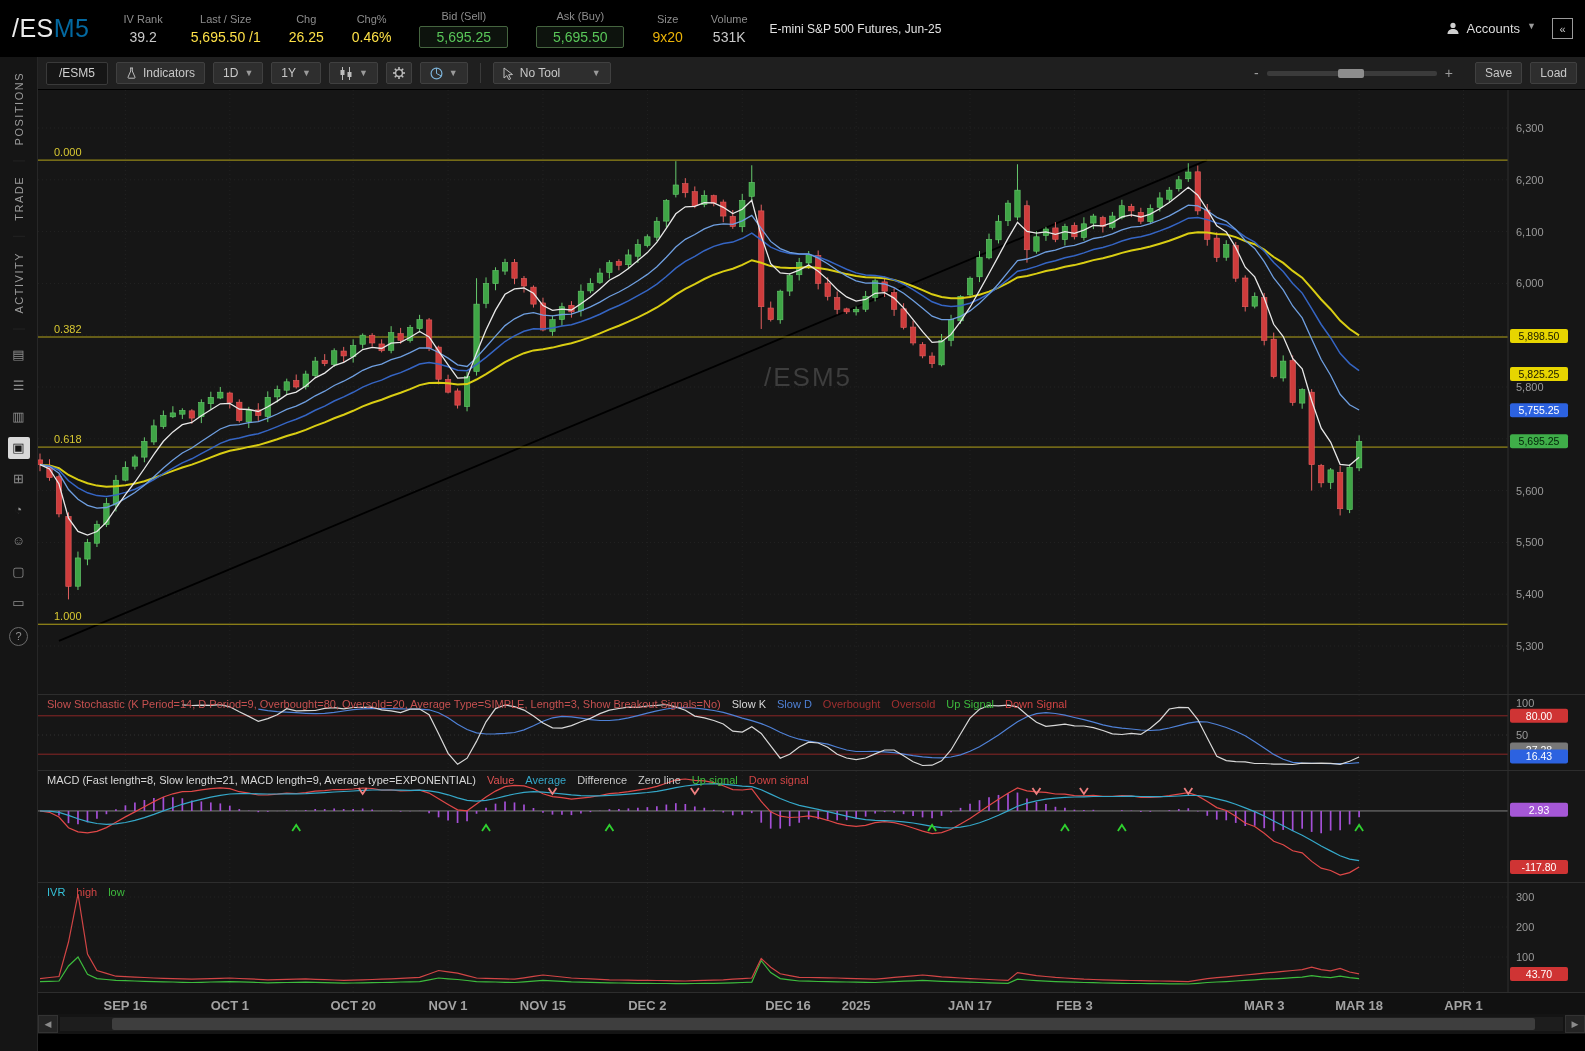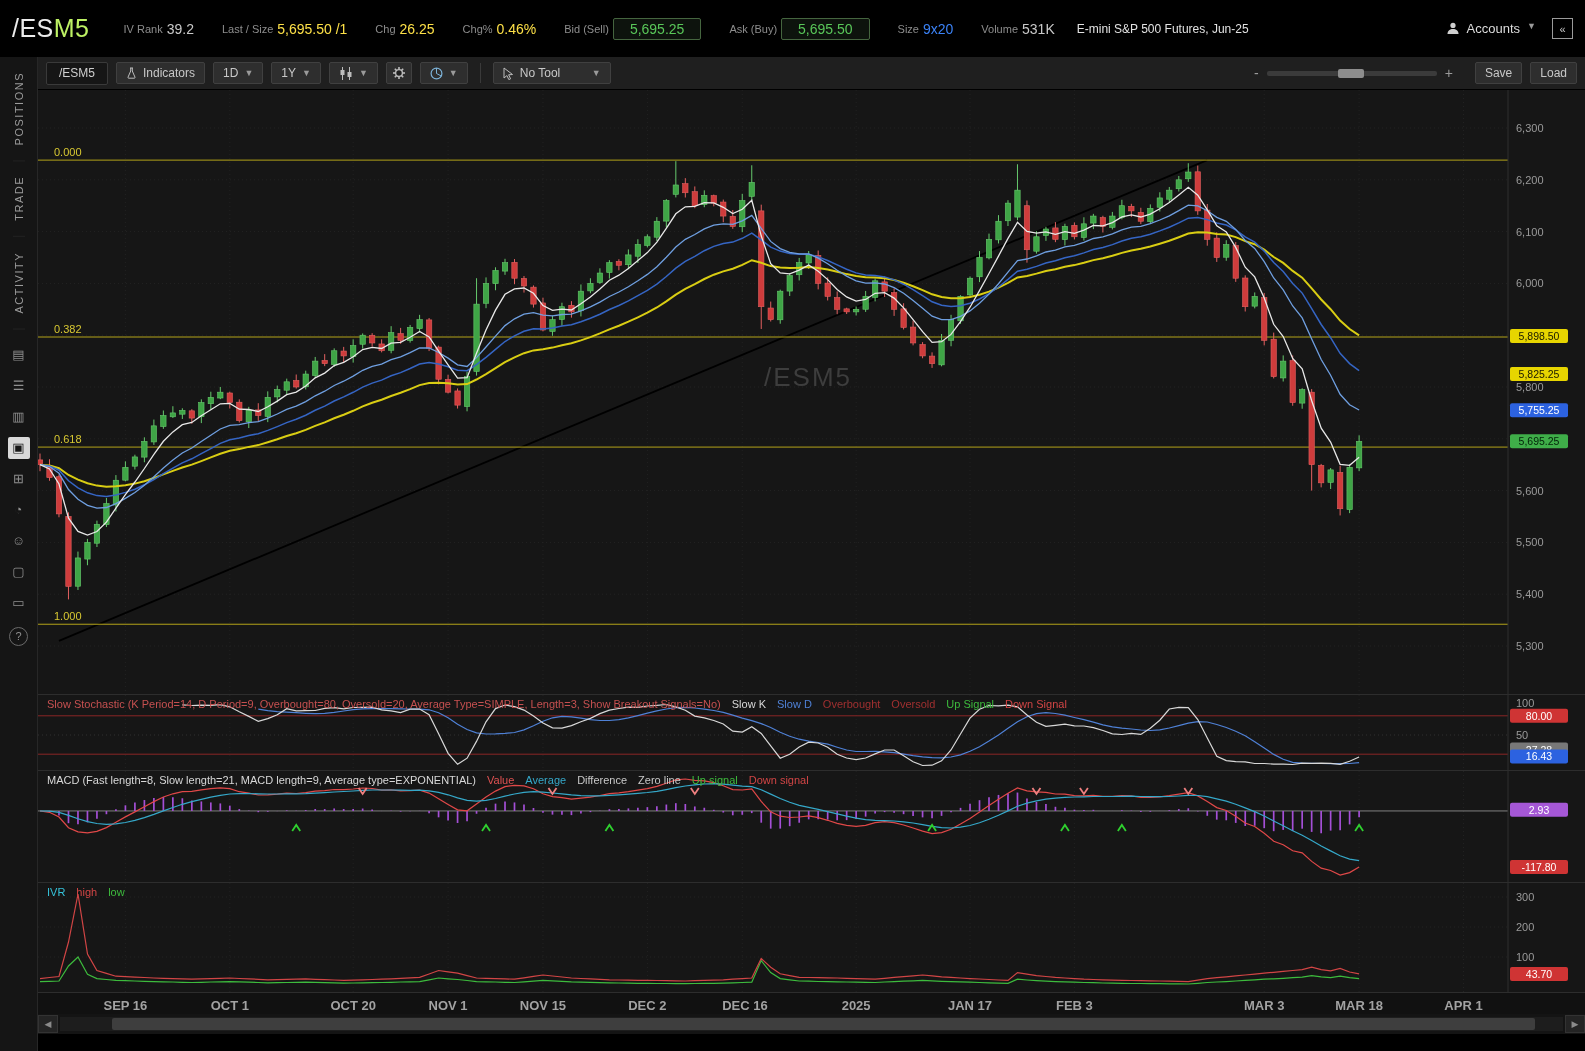--- a/index.html
+++ b/index.html
@@ -1,27 +1,27 @@
 <!DOCTYPE html>
 <html><head>
 <meta charset="utf-8">
 <style>
   html,body { margin:0; padding:0; background:#000; font-family:"Liberation Sans", sans-serif; }
   .app { position:relative; width:1585px; height:1051px; background:#000; overflow:hidden; }
 
   
   .top { position:absolute; left:0; top:0; width:1585px; height:57px; background:#000; display:flex; align-items:center; padding:0 12px; box-sizing:border-box; }
   .sym { font-size:25px; color:#ececec; margin-right:34px; letter-spacing:0.5px; }
-  .sym .sfx { color:#bef264; }
+  .sym .sfx { color:#0369a1; }
   .fields { display:flex; gap:28px; align-items:center; }
-  .qf { display:flex; flex-direction:row; align-items:center; gap:4px; }
+  .qf { display:flex; flex-direction:column; align-items:center; gap:4px; }
   .qf .lab { font-size:11px; color:#8d8d8d; }
   .qf .val { font-size:14px; color:#c9c9c9; }
   .qf.green .val { color:#fde047; }
-  .qf.dim .val { color:#3b82f6; }
+  .qf.dim .val { color:#eab308; }
   .qf.green-box .val { color:#59c659; border:1px solid #45653f; background:#0d130d; padding:2px 16px; border-radius:2px; cursor:pointer; }
   .desc { font-size:12px; color:#e2e2e2; margin-left:22px; }
   .accounts { margin-left:auto; display:flex; align-items:flex-start; gap:7px; color:#dcdcdc; font-size:13px; cursor:pointer; }
   .accounts svg { display:block; }
   .car { color:#9a9a9a; font-size:9px; }
   .corner-btn { width:19px; height:19px; border:1px solid #9a9a9a; margin-left:16px; color:#c8c8c8; font-size:11px; display:flex; align-items:center; justify-content:center; cursor:pointer; }
 
   
   .sidebar { position:absolute; left:0; top:57px; width:38px; height:994px; background:#151515; border-right:1px solid #272727; display:flex; flex-direction:column; align-items:center; box-sizing:border-box; }
   .side-tab { writing-mode:vertical-rl; transform:rotate(180deg); color:#9c9c9c; font-size:11px; letter-spacing:1.5px; padding:15px 0; border-top:1px solid #232323; cursor:pointer; }
@@ -789,21 +789,21 @@
     <div class="study-legend" id="ivr-legend"><span style="color: rgb(53, 194, 217);">IVR</span><span style="color: rgb(209, 69, 69);">high</span><span style="color: rgb(61, 187, 61);">low</span></div>
   </div>
 
   <div class="time-axis" id="time-axis">
       <span style="left: 87.41px;">SEP 16</span>
       <span style="left: 191.8px;">OCT 1</span>
       <span style="left: 315.17px;">OCT 20</span>
       <span style="left: 410.07px;">NOV 1</span>
       <span style="left: 504.97px;">NOV 15</span>
       <span style="left: 609.36px;">DEC 2</span>
-      <span style="left: 685px; padding-left: 44px;">DEC 16</span>
+      <span style="left: 728px; padding-left: 44px;">DEC 16</span>
       <span style="left: 818.14px;">2025</span>
       <span style="left: 932.02px;">JAN 17</span>
       <span style="left: 1036.41px;">FEB 3</span>
       <span style="left: 1226.21px;">MAR 3</span>
       <span style="left: 1321.11px;">MAR 18</span>
       <span style="left: 1425.5px;">APR 1</span>
     </div>
 
   <div class="scrollbar">
     <div class="sb-arrow">◀</div>

